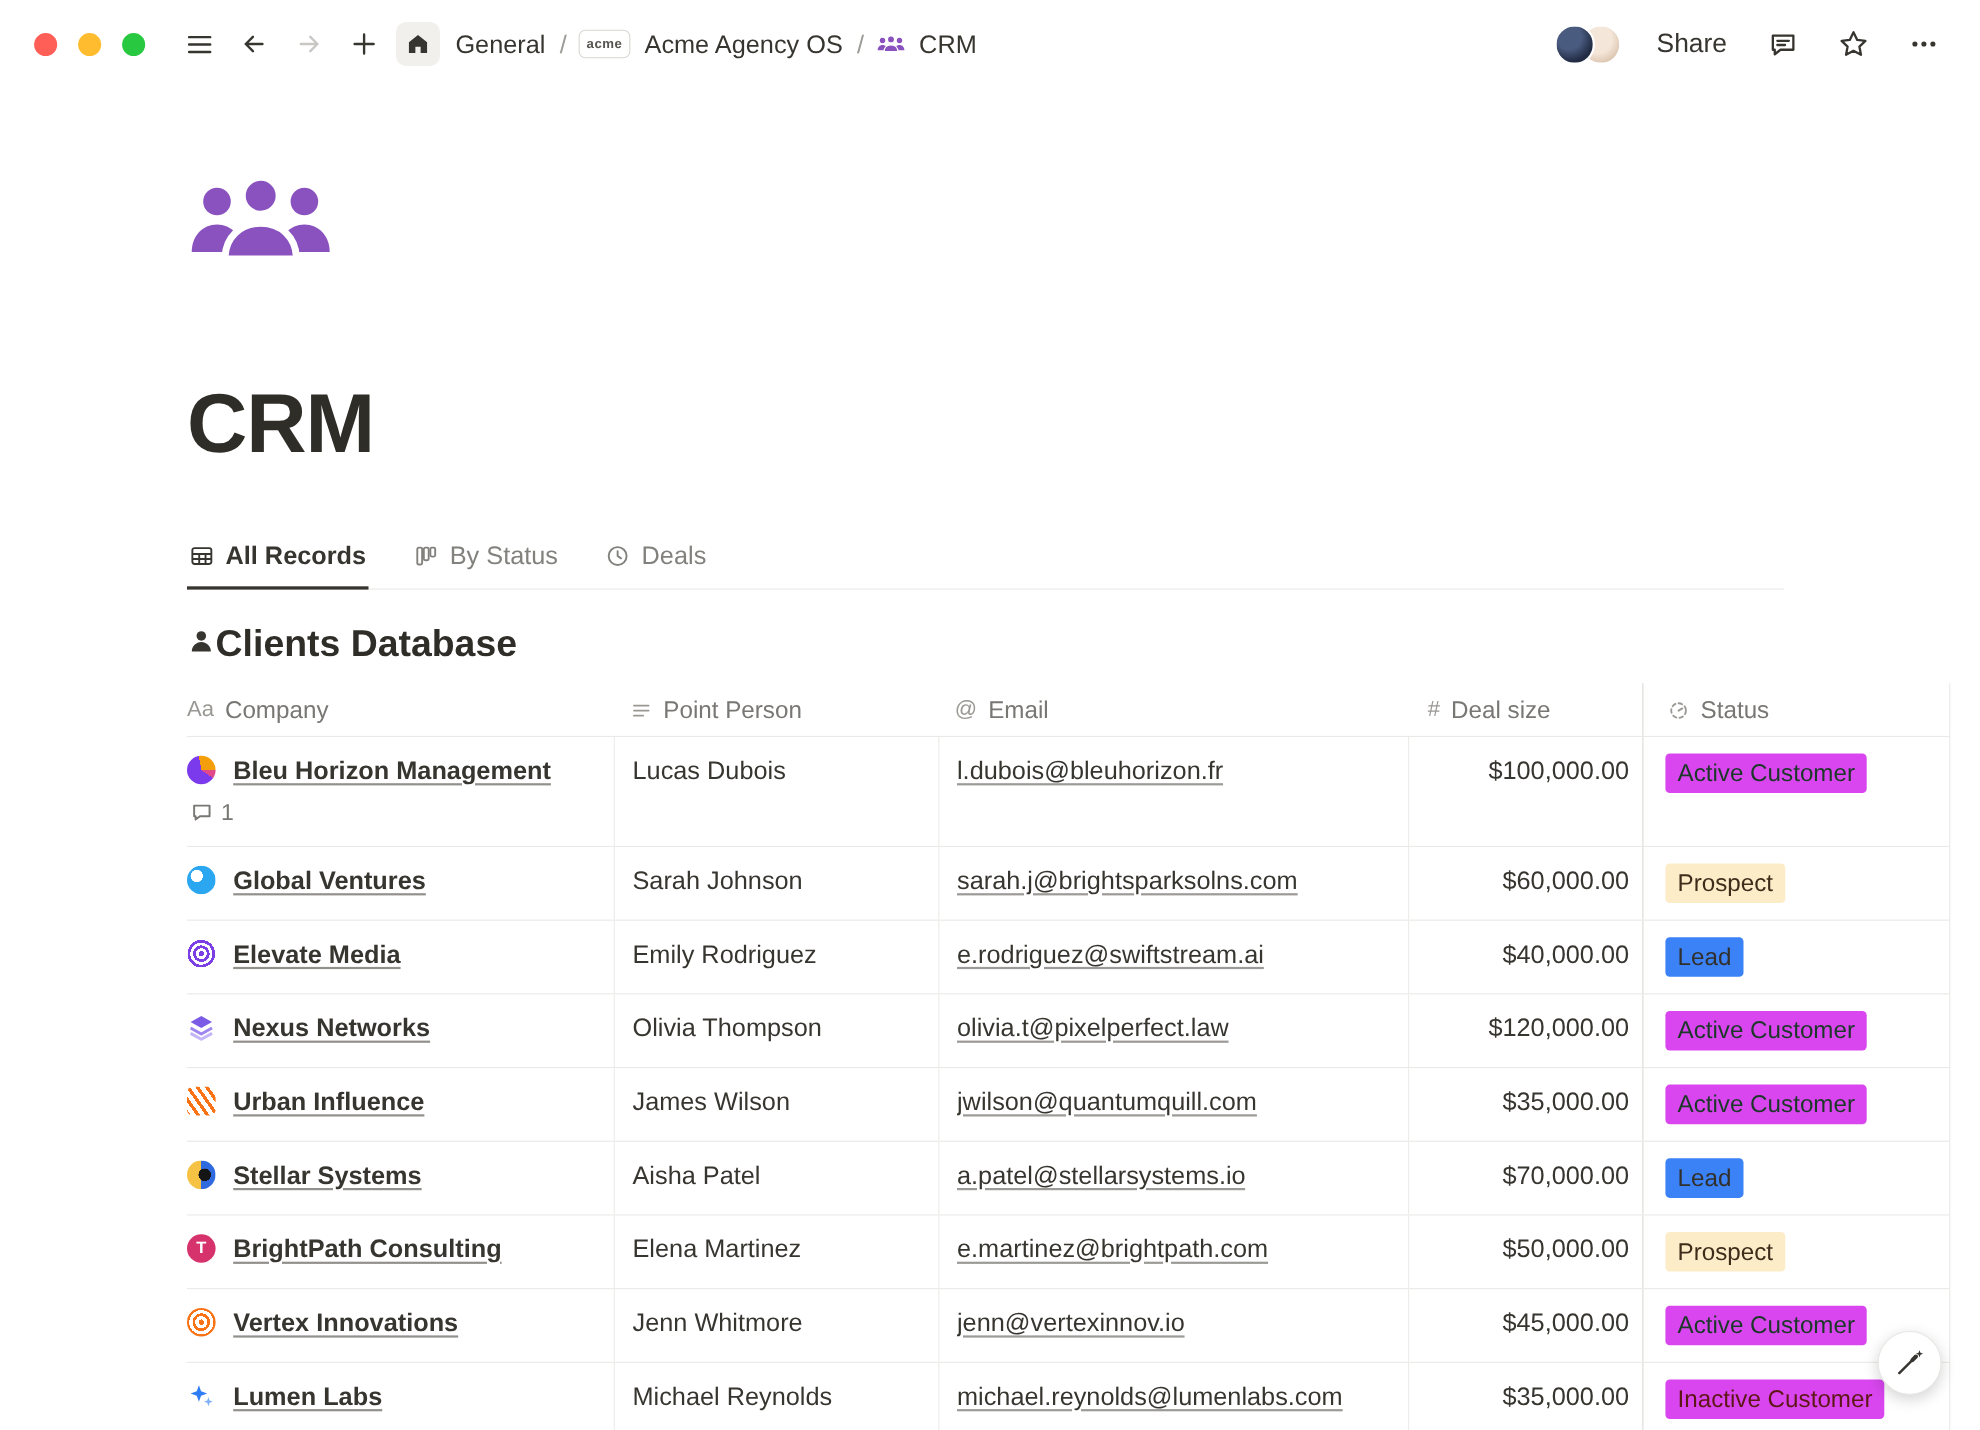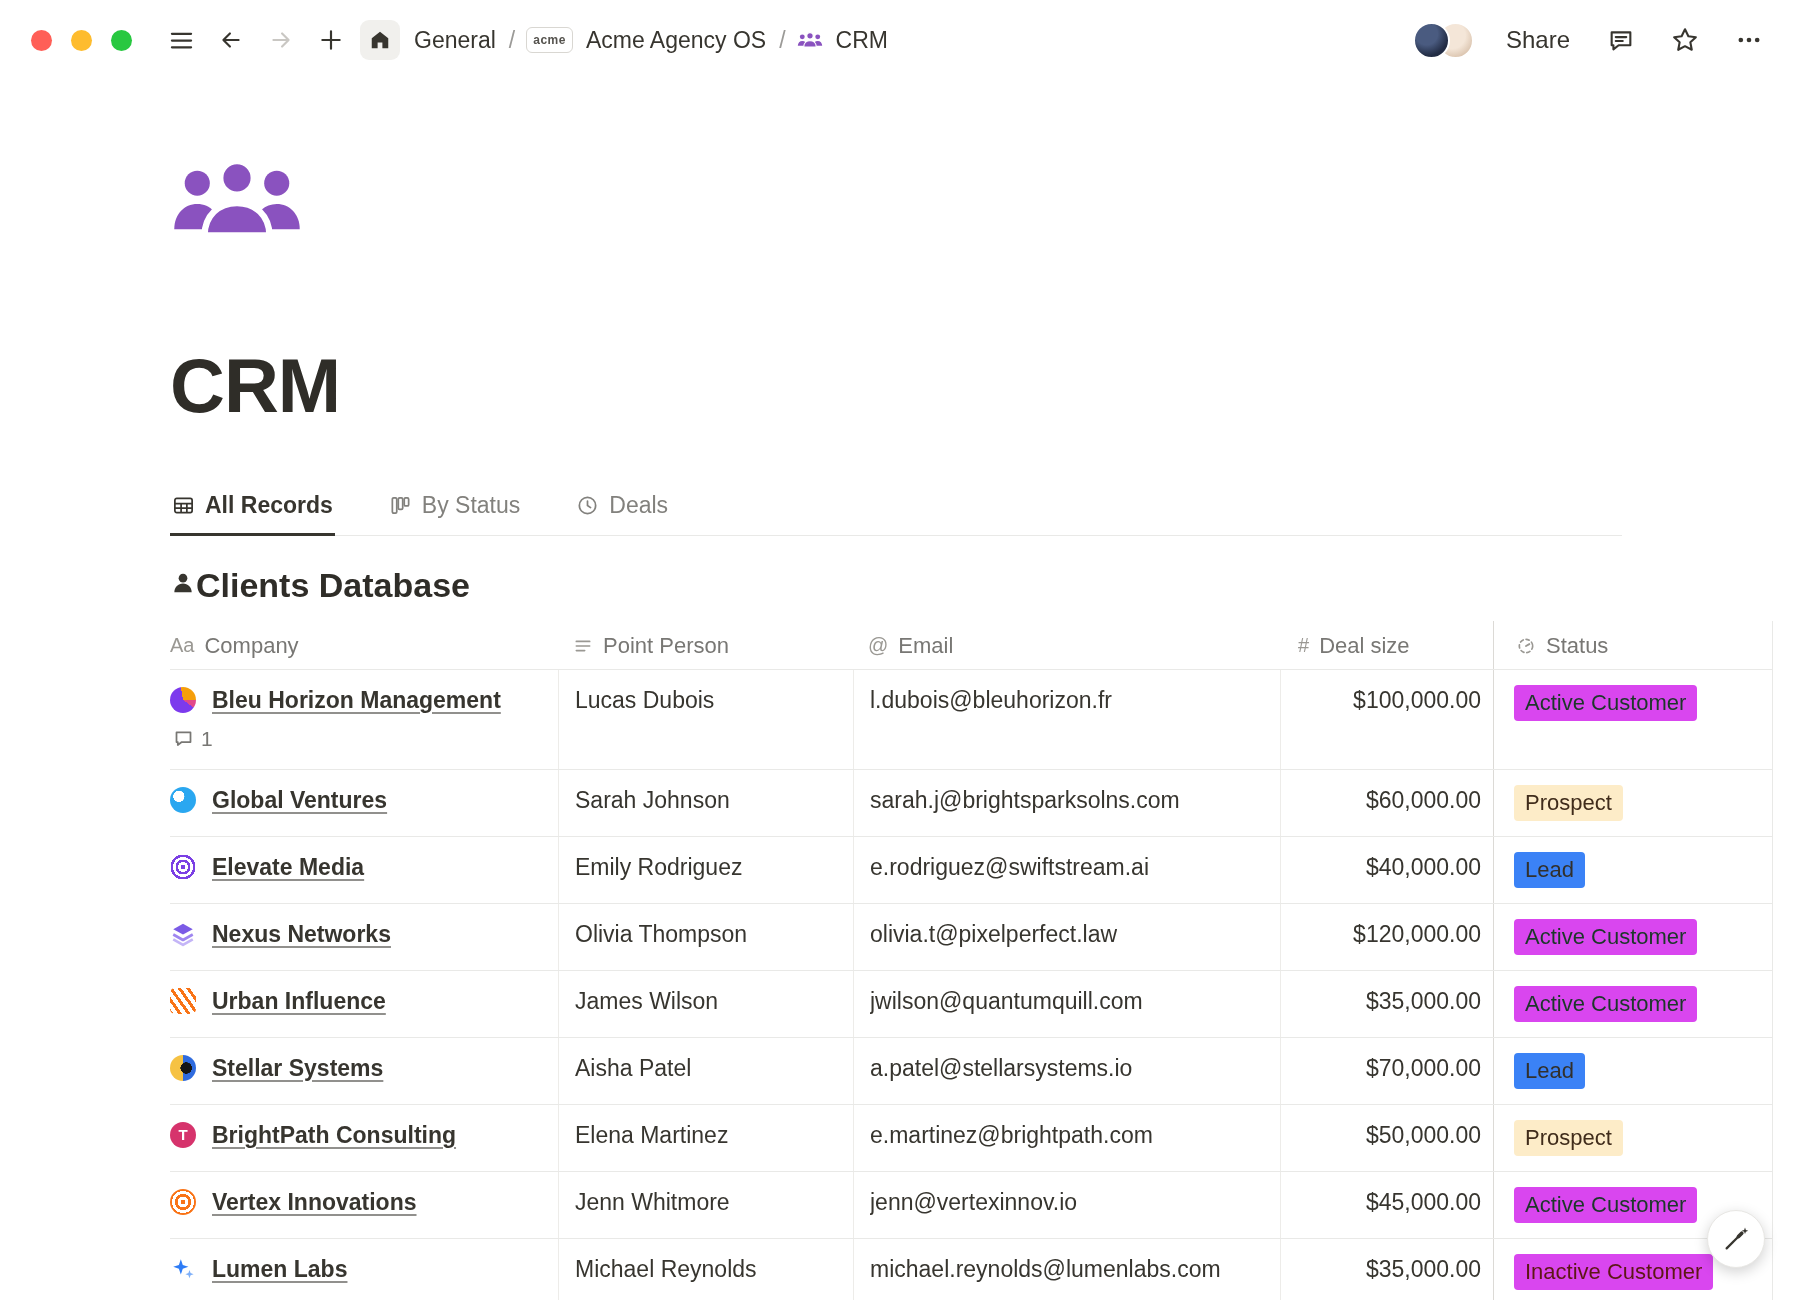--- a/index.html
+++ b/index.html
@@ -67,21 +67,21 @@
   .page-icon svg { display: block; }
   .page-title {
     margin-top: 96px;
     font-size: 76px; font-weight: 700; letter-spacing: -1px;
     color: #2F2D28; line-height: 1.1;
   }
 
   .tabs {
     margin-top: 54px;
     width: 1452px;
-    display: flex; gap: 52px;
+    display: flex; gap: 39px;
     border-bottom: 1px solid #E9E9E7;
   }
   .tab {
     display: flex; align-items: center; gap: 10px;
     padding: 10px 2px 14px 2px;
     font-size: 23px; color: #82817D; cursor: pointer;
     border-bottom: 3px solid transparent;
     margin-bottom: -1px;
   }
   .tab svg { display: block; }
@@ -117,20 +117,21 @@
   .trow .c-deal { justify-content: flex-end; padding-right: 12px; }
   .company-line { display: flex; align-items: center; gap: 16px; }
   .company-link {
     font-weight: 600;
     text-decoration: underline;
     text-decoration-color: rgba(55,53,47,.55);
     text-underline-offset: 4px;
     white-space: nowrap;
   }
   .email-link {
+    text-decoration: underline;
     text-decoration-color: rgba(55,53,47,.5);
     text-underline-offset: 4px;
     white-space: nowrap; overflow: hidden;
   }
   .comment-line { display: flex; align-items: center; gap: 7px; color: #787774; font-size: 21px; margin-left: 3px; }
 
   .logo { width: 26px; height: 26px; flex: 0 0 auto; display: inline-flex; align-items: center; justify-content: center; }
   .logo-pie  { border-radius: 50%; background: conic-gradient(from -10deg, #F59E0B 0deg 100deg, #E2498A 100deg 135deg, #7C3AED 135deg 360deg); }
   .logo-globe{ border-radius: 50%; background: radial-gradient(circle at 34% 36%, #ffffff 0 23%, transparent 24%), #2AA7F0; }
   .logo-spiral{ border-radius: 50%; background: repeating-radial-gradient(circle at 50% 50%, #7B3FE4 0 2.5px, #ffffff 2.5px 5px); }

